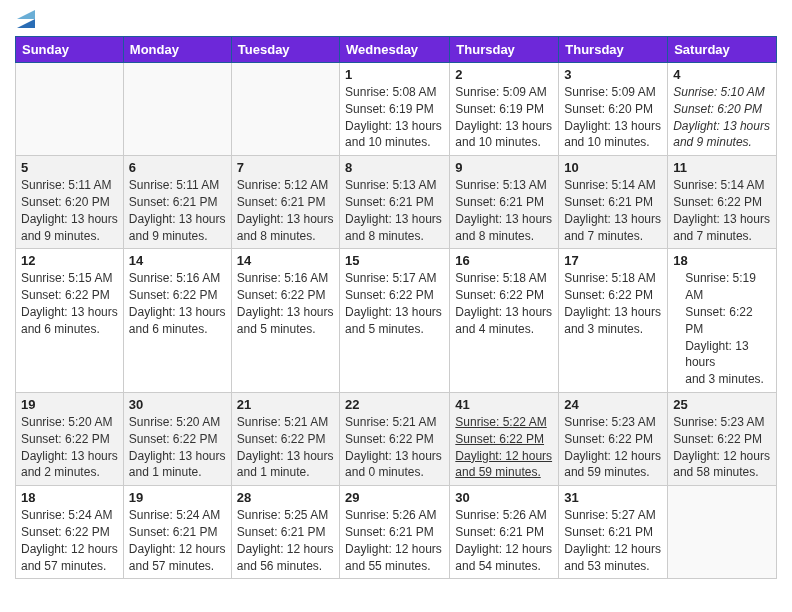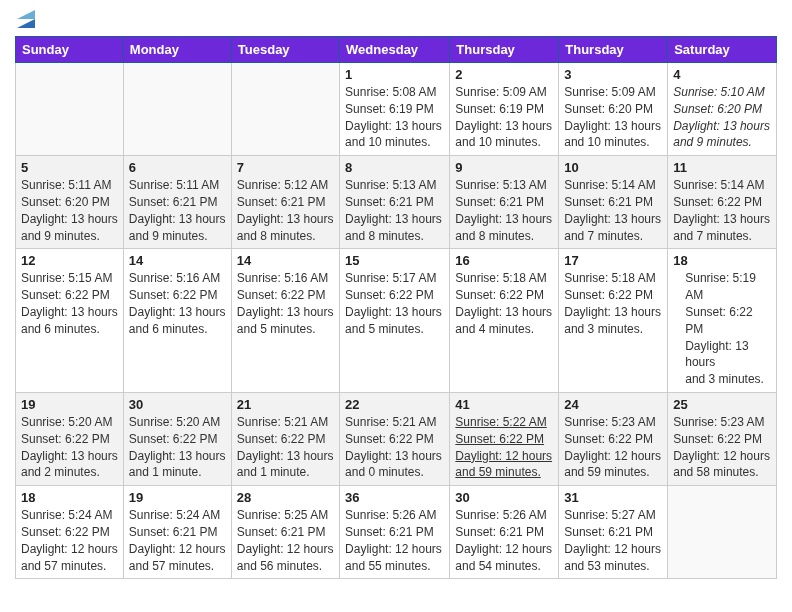--- a/index.html
+++ b/index.html
@@ -319,21 +319,21 @@
 and 57 minutes.</div>
           </td>
           <td>
             <div class="day-number">28</div>
             <div class="day-info" style="white-space: pre-line;">Sunrise: 5:25 AM
 Sunset: 6:21 PM
 Daylight: 12 hours
 and 56 minutes.</div>
           </td>
           <td>
-            <div class="day-number">36</div>
+            <div class="day-number">29</div>
             <div class="day-info" style="white-space: pre-line;">Sunrise: 5:26 AM
 Sunset: 6:21 PM
 Daylight: 12 hours
 and 55 minutes.</div>
           </td>
           <td>
             <div class="day-number">30</div>
             <div class="day-info" style="white-space: pre-line;">Sunrise: 5:26 AM
 Sunset: 6:21 PM
 Daylight: 12 hours

